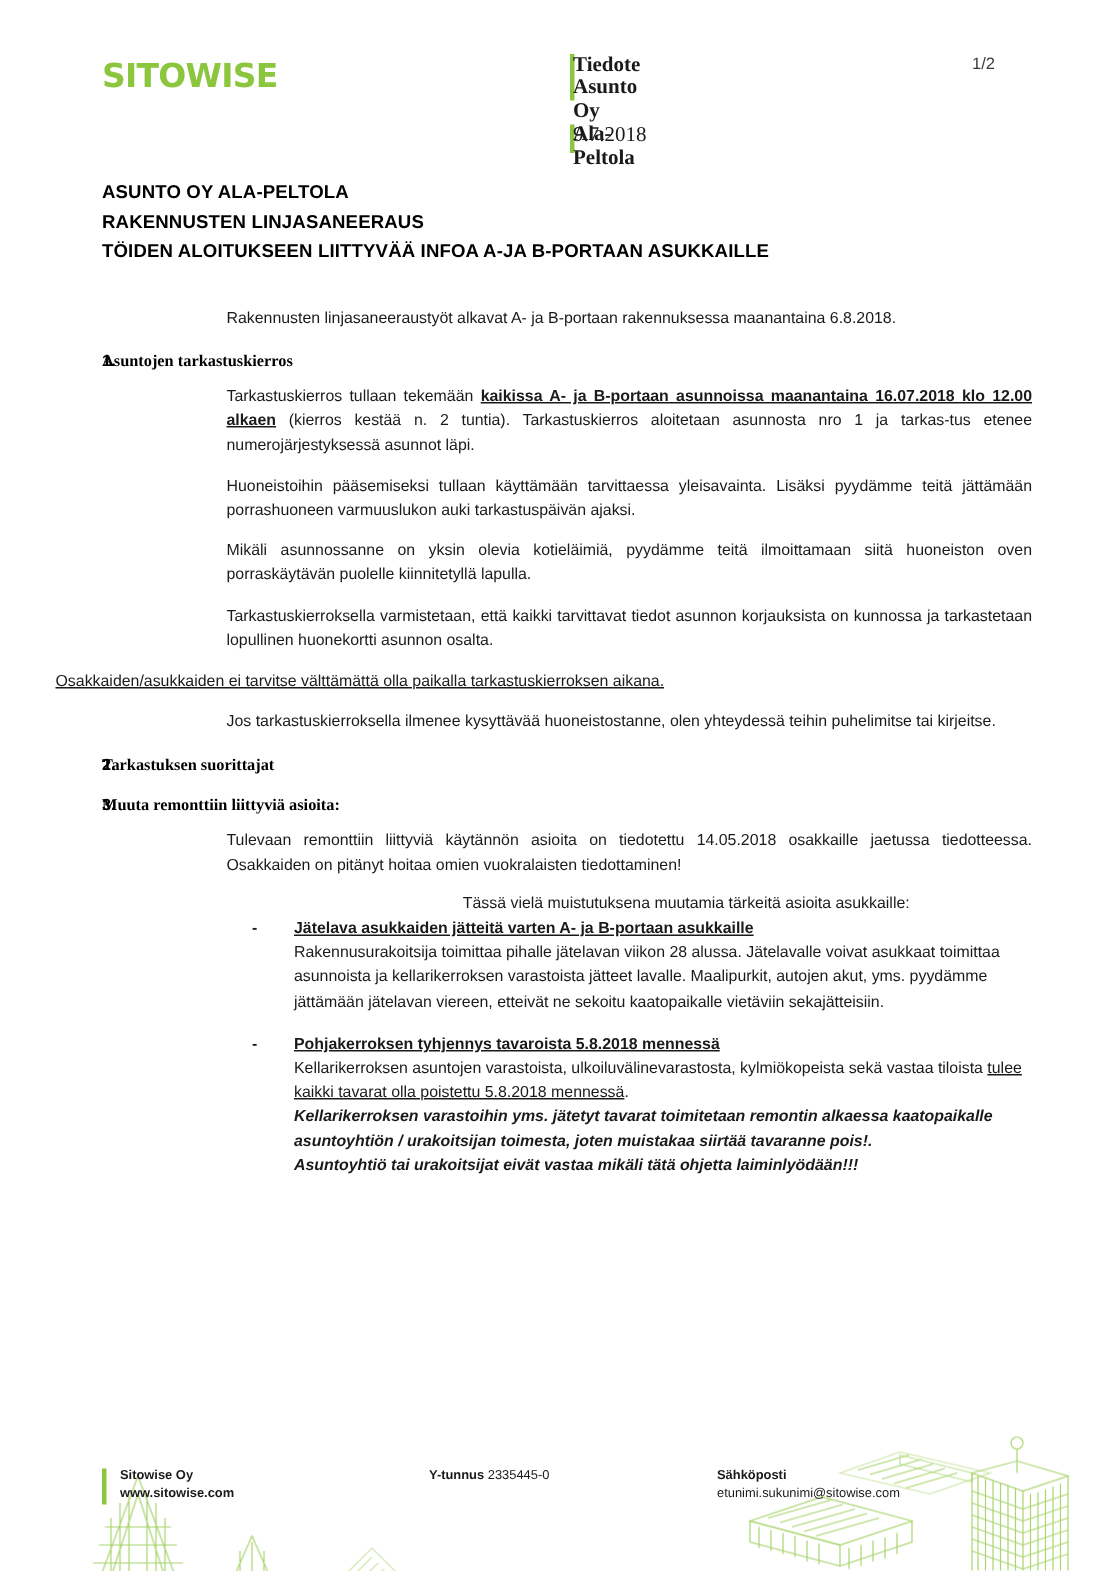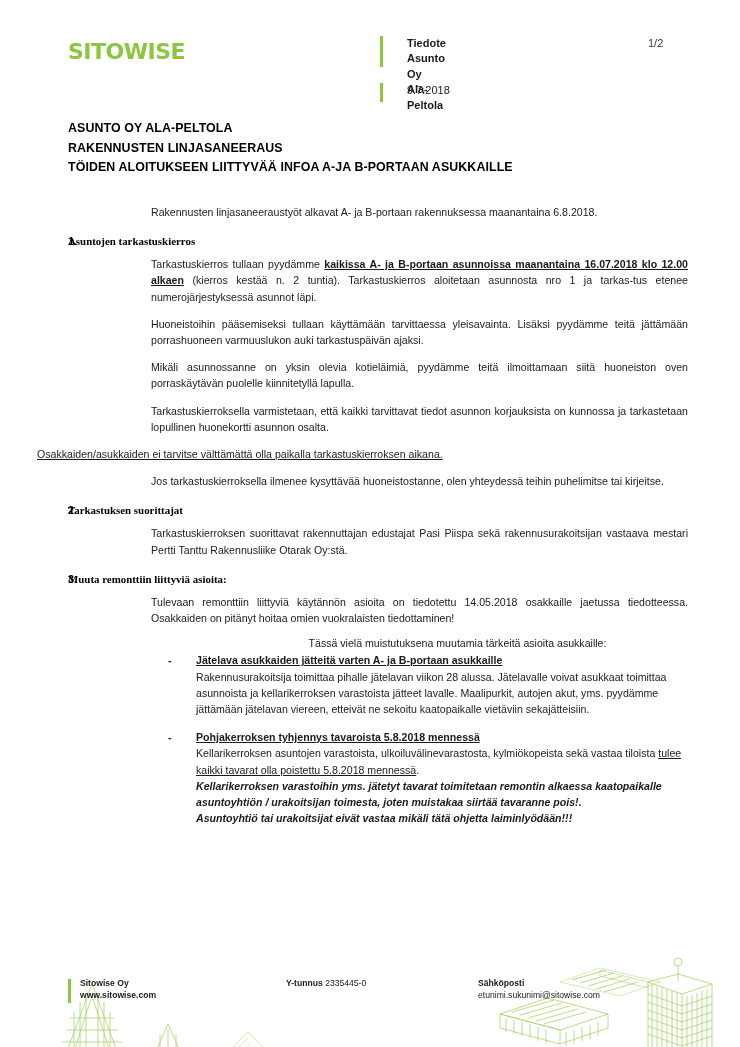--- a/index.html
+++ b/index.html
@@ -45,24 +45,25 @@
   .meta-bar {
     position: absolute;
     left: 0;
     width: 3px;
     background: #8cc63e;
   }
   .meta-bar-1 { top: 0; height: 31px; }
   .meta-bar-2 { top: 47px; height: 19px; }
   .meta-text {
     position: absolute;
-    left: 27px;
-    font-size: 11px;
+    left: 2px;
+    font-size: 14px;
     line-height: 15.5px;
     color: #1a1a1a;
+    font-family: Liberation Serif, serif;
   }
   .meta-text.line1 { top: 0px; font-weight: 700; }
   .meta-text.line2 { top: 15px; font-weight: 700; }
   .meta-text.date  { top: 47px; font-weight: 400; }
   .page-num {
     position: absolute;
     left: 268px;
     top: 1px;
     font-size: 11px;
     color: #3a3a3a;
@@ -225,34 +226,33 @@
 <div class="content">
 
   <p class="para">Rakennusten linjasaneeraustyöt alkavat A- ja B-portaan rakennuksessa maanantaina 6.8.2018.</p>
 
 
   <div class="section">
     <span class="num">1.</span>
     <span class="heading">Asuntojen tarkastuskierros</span>
   </div>
 
-  <p class="para"><span>Tarkastuskierros tullaan pyydämme </span><span class="bu">kaikissa A- ja B-portaan asunnoissa maanantaina 16.07.2018 klo 12.00 alkaen</span><span> (kierros kestää n. 2 tuntia). Tarkastuskierros aloitetaan asunnosta nro 1 ja tarkas-tus etenee numerojärjestyksessä asunnot läpi.</span></p>
+  <p class="para"><span>Tarkastuskierros tullaan tekemään </span><span class="bu">kaikissa A- ja B-portaan asunnoissa maanantaina 16.07.2018 klo 12.00 alkaen</span><span> (kierros kestää n. 2 tuntia). Tarkastuskierros aloitetaan asunnosta nro 1 ja tarkas-tus etenee numerojärjestyksessä asunnot läpi.</span></p>
 
   <p class="para">Huoneistoihin pääsemiseksi tullaan käyttämään tarvittaessa yleisavainta. Lisäksi pyydämme teitä jättämään porrashuoneen varmuuslukon auki tarkastuspäivän ajaksi.</p>
   <p class="para">Mikäli asunnossanne on yksin olevia kotieläimiä, pyydämme teitä ilmoittamaan siitä huoneiston oven porraskäytävän puolelle kiinnitetyllä lapulla.</p>
   <p class="para">Tarkastuskierroksella varmistetaan, että kaikki tarvittavat tiedot asunnon korjauksista on kunnossa ja tarkastetaan lopullinen huonekortti asunnon osalta.</p>
   <p class="para nojust"><u>Osakkaiden/asukkaiden ei tarvitse välttämättä olla paikalla tarkastuskierroksen aikana.</u></p>
   <p class="para">Jos tarkastuskierroksella ilmenee kysyttävää huoneistostanne, olen yhteydessä teihin puhelimitse tai kirjeitse.</p>
 
   <div class="section">
     <span class="num">2.</span>
     <span class="heading">Tarkastuksen suorittajat</span>
   </div>
 
-  <p class="para">Tarkastuskierroksen suorittavat rakennuttajan edustajat Pasi Piispa sekä rakennusurakoitsijan vastaava mestari Pertti Tanttu Rakennusliike Otarak Oy:stä.</p>
 
   <div class="section">
     <span class="num">3.</span>
     <span class="heading">Muuta remonttiin liittyviä asioita:</span>
   </div>
 
   <p class="para tight">Tulevaan remonttiin liittyviä käytännön asioita on tiedotettu 14.05.2018 osakkaille jaetussa tiedotteessa. Osakkaiden on pitänyt hoitaa omien vuokralaisten tiedottaminen!</p>
   <p class="sub-indent">Tässä vielä muistutuksena muutamia tärkeitä asioita asukkaille:</p>
 
   <ul class="bullets">

